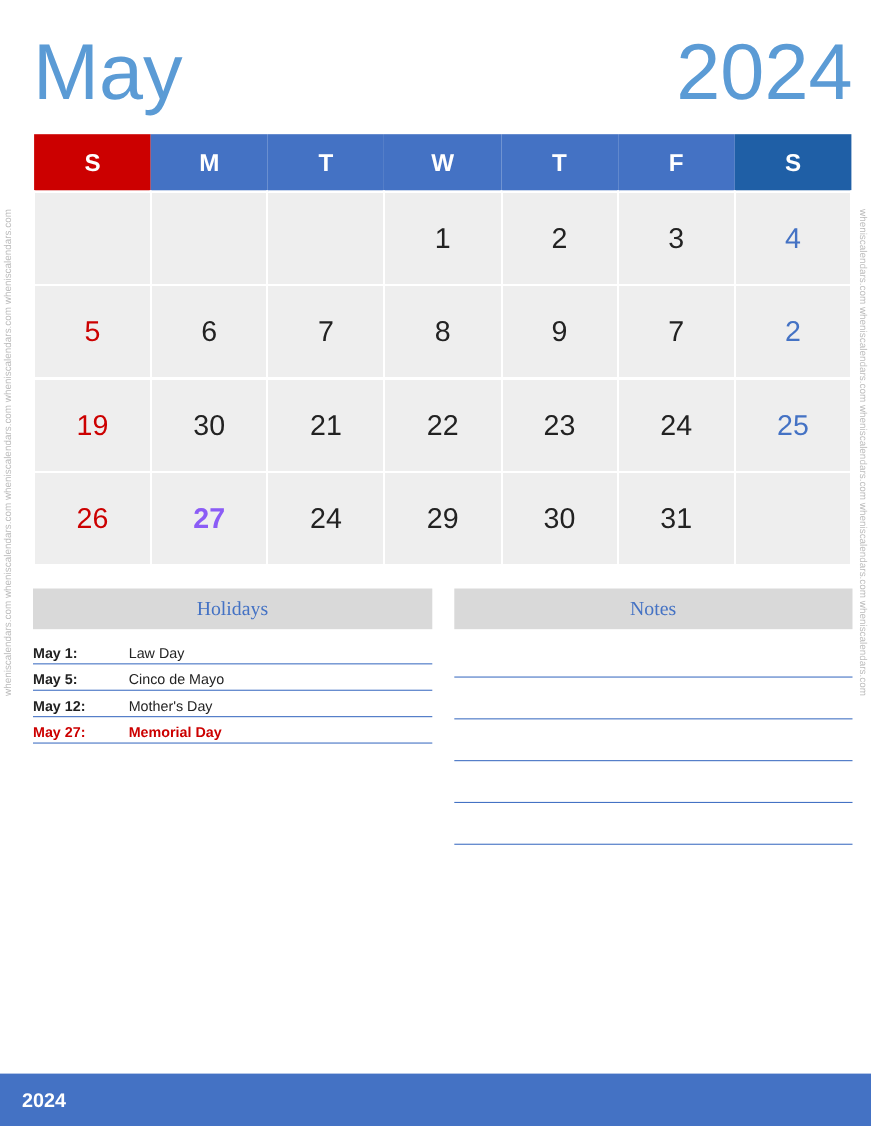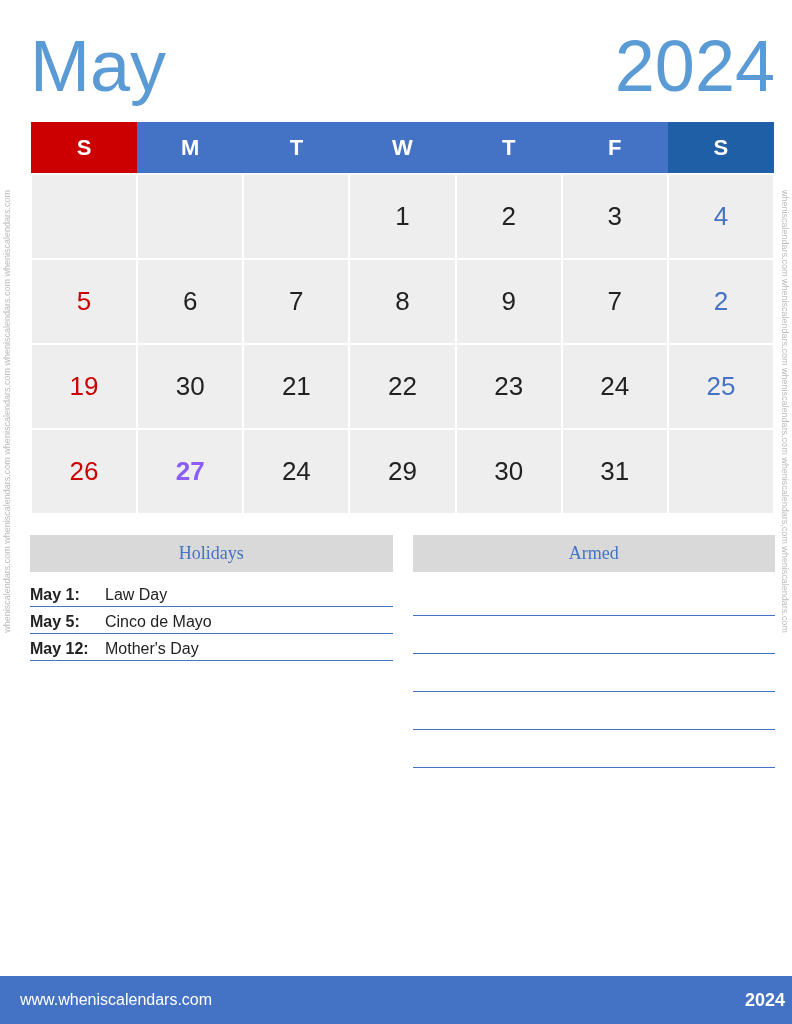--- a/index.html
+++ b/index.html
@@ -126,22 +126,22 @@
       font-weight: 400;
       margin-bottom: 8px;
       font-family: Liberation Serif, serif;
     }
 
     .holiday-item {
       display: flex;
       align-items: center;
       padding: 6px 0 2px 0;
       border-bottom: 1.5px solid #4472c4;
-      font-size: 16px;
-      gap: 10px;
+      font-size: 13px;
+      gap: 22px;
     }
     .holiday-date {
       font-weight: 700;
       color: #222222;
       min-width: 65px;
     }
     .holiday-date.red { color: #cc0000; }
     .holiday-name {
       color: #222222;
     }
@@ -253,31 +253,34 @@
         <span class="holiday-name">Law Day</span>
       </div>
       <div class="holiday-item">
         <span class="holiday-date">May 5:</span>
         <span class="holiday-name">Cinco de Mayo</span>
       </div>
       <div class="holiday-item">
         <span class="holiday-date">May 12:</span>
         <span class="holiday-name">Mother's Day</span>
       </div>
+      <div class="holiday-item">
+        <span class="holiday-date red">May 27:</span>
+        <span class="holiday-name red">Memorial Day</span>
+      </div>
     </div>
 
     <div class="notes-section">
-      <div class="section-title">Armed</div>
+      <div class="section-title">Notes</div>
       <div class="note-line"></div>
       <div class="note-line"></div>
       <div class="note-line"></div>
       <div class="note-line"></div>
       <div class="note-line"></div>
     </div>
 
   </div>
 
   <div class="footer">
-    <span class="footer-url">www.wheniscalendars.com</span>
     <span class="footer-year">2024</span>
   </div>
 
 </div>
 
 </body></html>

